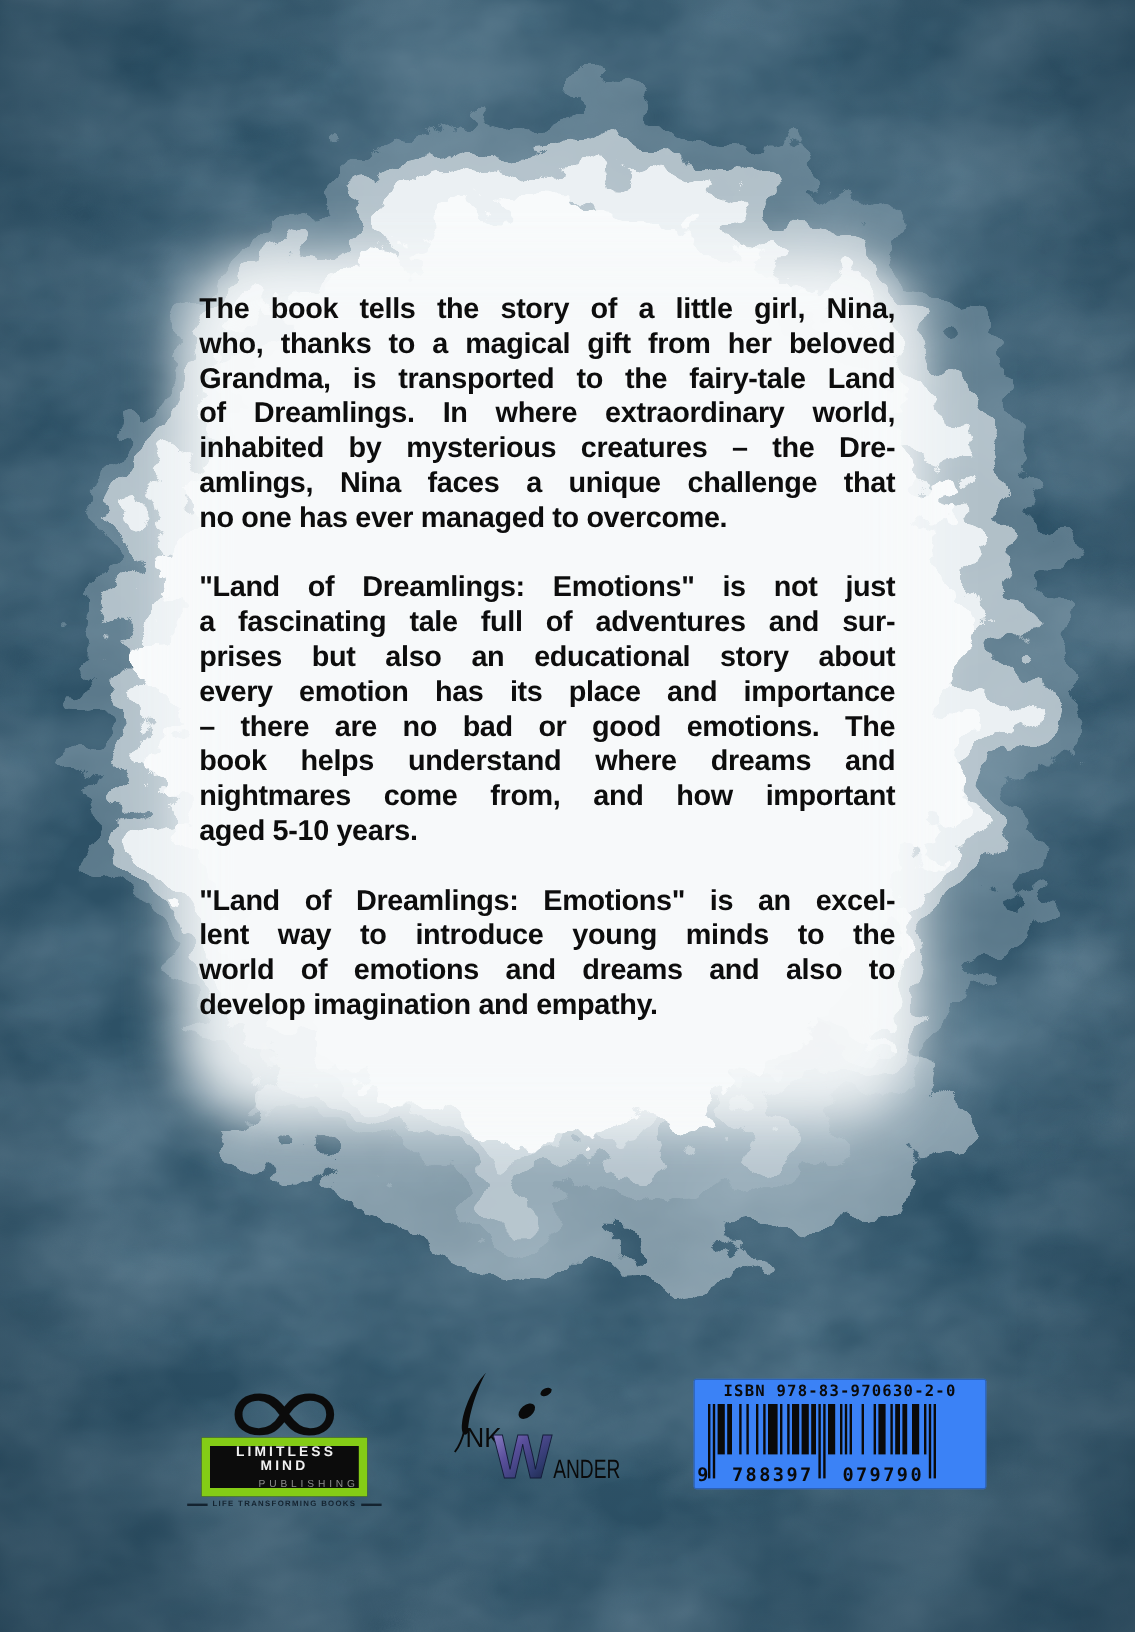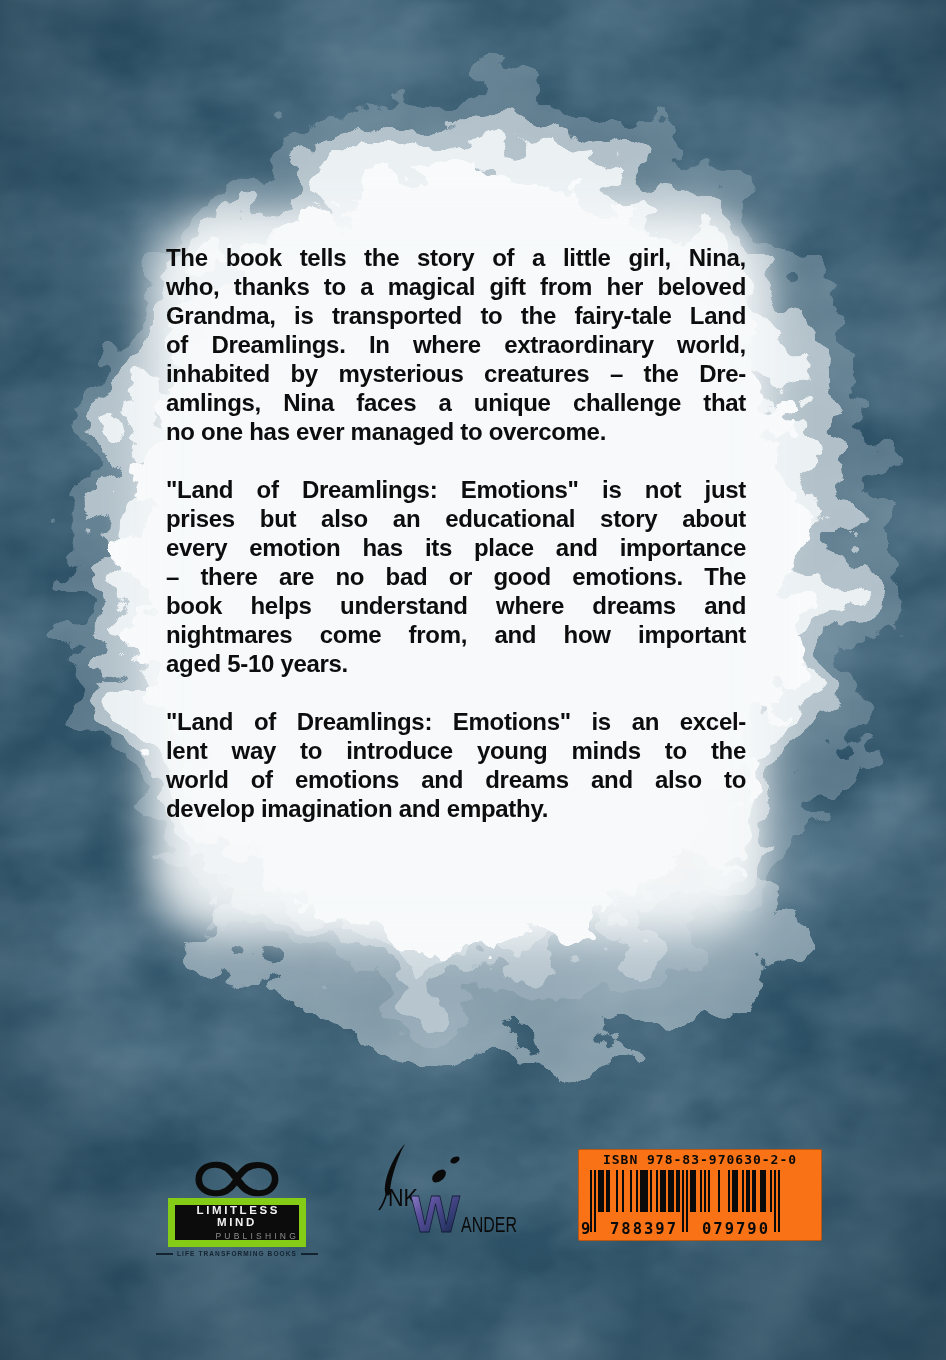--- a/index.html
+++ b/index.html
@@ -40,21 +40,21 @@
     color:#142330;font-size:6.5px;font-weight:700;letter-spacing:1.1px;white-space:nowrap;
   }
   .lm-tag .dash{width:17px;height:2px;background:#142330;flex:none;}
 
   
   .iw{position:absolute;left:370px;top:1142px;z-index:3;}
 
   
   .bc{
     position:absolute;left:578px;top:1149px;width:244px;height:92px;z-index:3;
-    background:#f97316;border-radius:2px;box-shadow:0 0 0 1px rgba(0,0,0,.25) inset;
+    background:#3b82f6;border-radius:2px;box-shadow:0 0 0 1px rgba(0,0,0,.25) inset;
   }
   .bc-isbn{
     margin-top:3px;text-align:center;
     font-family:"DejaVu Sans Mono","Liberation Mono",monospace;
     font-size:13px;font-weight:700;letter-spacing:1px;color:#0a0a0a;white-space:nowrap;
   }
   .bc-bars{position:absolute;left:12px;top:21px;width:190px;height:64px;}
   .bc-bars .bar{position:absolute;top:0;height:42px;background:#0a0a0a;}
   .bc-bars .bar.tall{height:62px;}
   .bc-digits{
@@ -120,20 +120,21 @@
         <div class="line">The book tells the story of a little girl, Nina,</div>
         <div class="line">who, thanks to a magical gift from her beloved</div>
         <div class="line">Grandma, is transported to the fairy-tale Land</div>
         <div class="line">of Dreamlings. In where extraordinary world,</div>
         <div class="line">inhabited by mysterious creatures – the Dre-</div>
         <div class="line">amlings, Nina faces a unique challenge that</div>
         <div class="line last">no one has ever managed to overcome.</div>
       </div>
       <div class="para">
         <div class="line">"Land of Dreamlings: Emotions" is not just</div>
+        <div class="line">a fascinating tale full of adventures and sur-</div>
         <div class="line">prises but also an educational story about</div>
         <div class="line">every emotion has its place and importance</div>
         <div class="line">– there are no bad or good emotions. The</div>
         <div class="line">book helps understand where dreams and</div>
         <div class="line">nightmares come from, and how important</div>
         <div class="line last">aged 5-10 years.</div>
       </div>
       <div class="para">
         <div class="line">"Land of Dreamlings: Emotions" is an excel-</div>
         <div class="line">lent way to introduce young minds to the</div>

